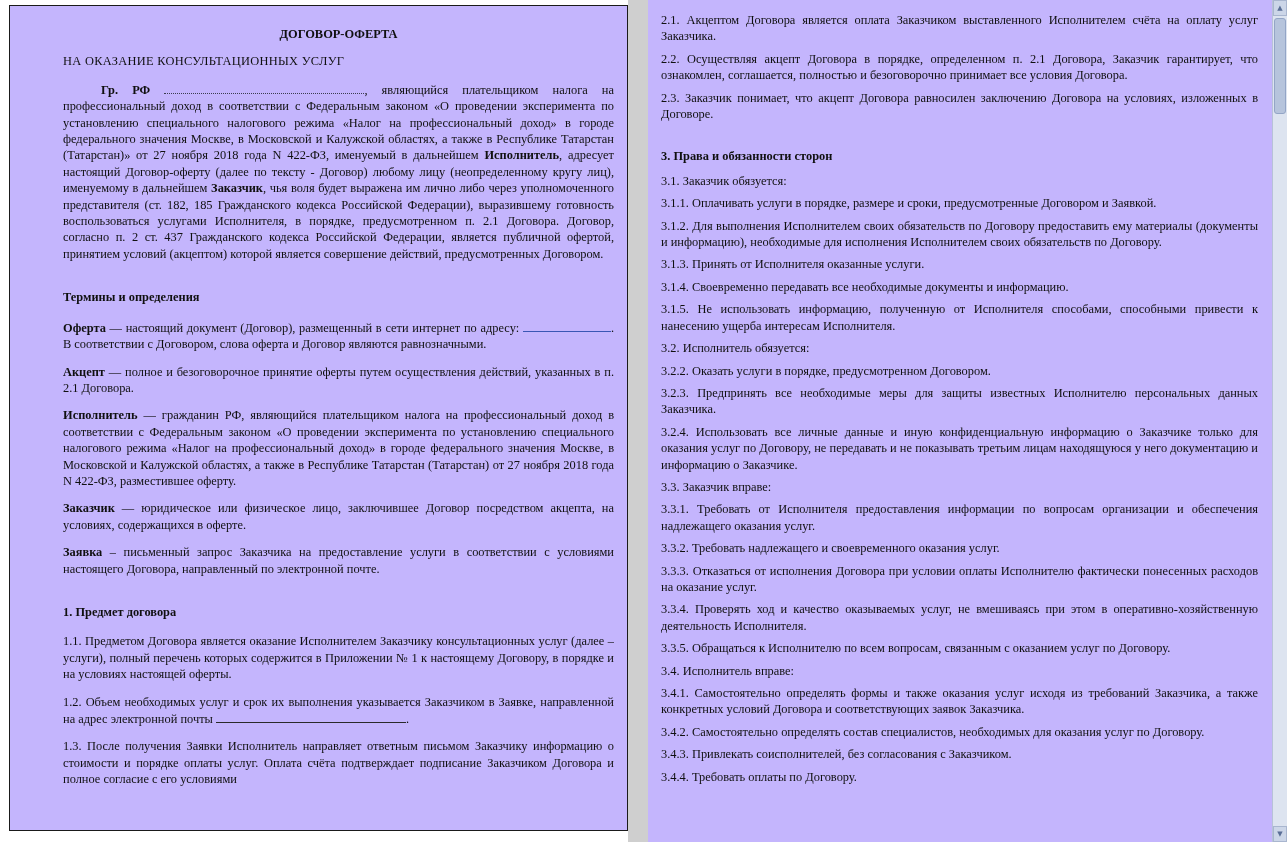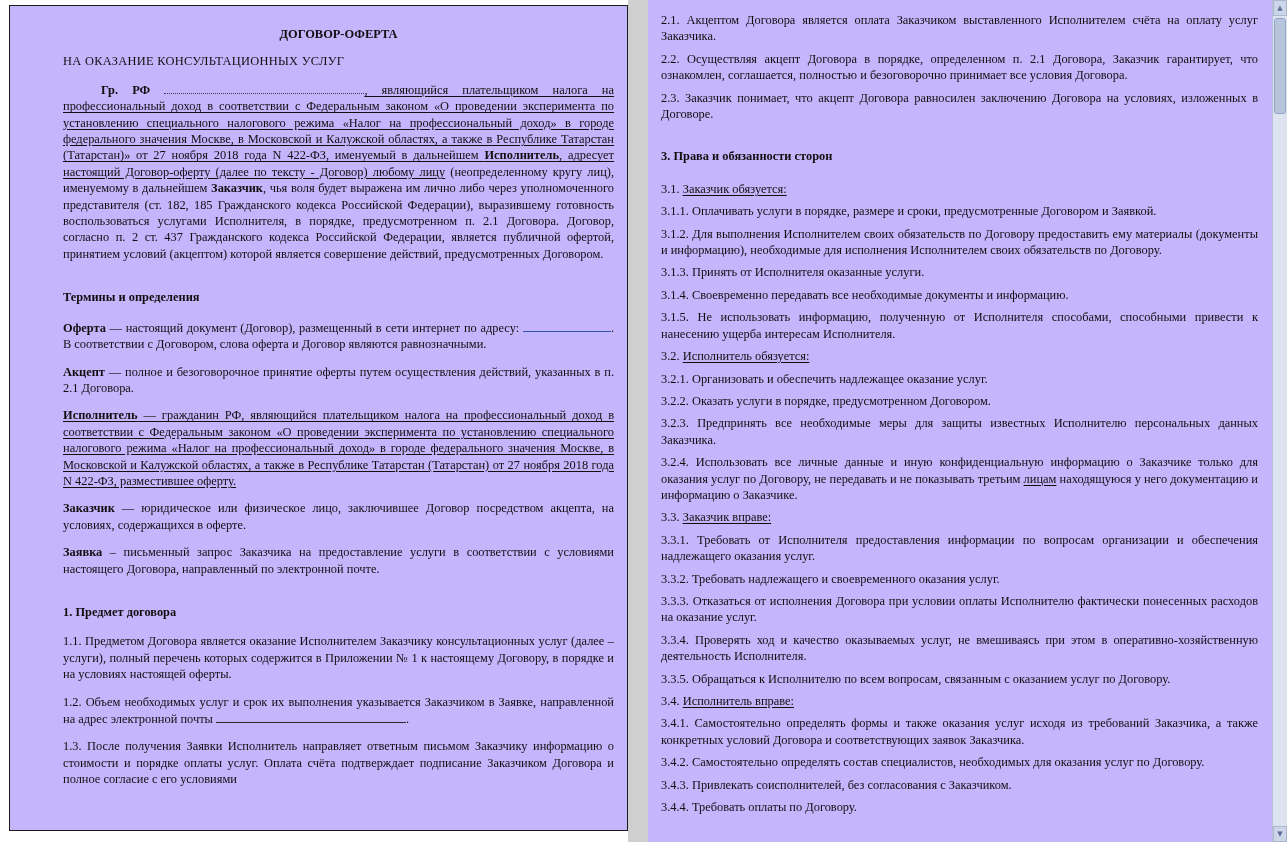--- a/index.html
+++ b/index.html
@@ -18,26 +18,26 @@
 
   .page-content { text-align:justify; line-height:16.4px; }
 
   .block { margin-bottom:6px; }
   .page--one .block { margin-bottom:11px; }
 
   .title { text-align:center; font-weight:bold; margin:7px 0 10px; }
   .subtitle { font-weight:normal; margin-bottom:29px; letter-spacing:0.3px; }
   .heading { font-weight:bold; }
   .page--one .heading { margin-top:27px; margin-bottom:13px; }
-  .page--two .heading { margin-top:26px; margin-bottom:16px; }
+  .page--two .heading { margin-top:26px; margin-bottom:8px; }
 
   .para.indent { text-indent:38px; }
 
   .bold { font-weight:bold; }
-  .underline { text-decoration:underline; text-underline-offset:2px; }
+  .underline { text-underline-offset:2px; }
 
   .blank { display:inline-block; height:13px; vertical-align:baseline; }
   .blank.blue { border-bottom:1.5px solid #3a56b4; }
   .blank.dark { border-bottom:1.5px solid #2a2a2a; }
   .blank.dotted { border-bottom:1.5px dotted #3c3c50; }
 
   .scrollbar { position:absolute; right:0; top:0; width:15px; height:842px;
                background:#dde4f0; border-left:1px solid #b7c2d8; }
   .scroll-btn { position:absolute; left:0; width:14px; height:16px; background:#ccd6e8;
                 border:1px solid #a9b6cf; display:flex; align-items:center; justify-content:center; }
@@ -78,21 +78,20 @@
         <div class="block para"><span>2.2. Осуществляя акцепт Договора в порядке, определенном п. 2.1 Договора, Заказчик гарантирует, что ознакомлен, соглашается, полностью и безоговорочно принимает все условия Договора.</span></div>
         <div class="block para"><span>2.3. Заказчик понимает, что акцепт Договора равносилен заключению Договора на условиях, изложенных в Договоре.</span></div>
         <div class="block heading"><span class="bold">3. Права и обязанности сторон</span></div>
         <div class="block para"><span>3.1. </span><span class="underline">Заказчик обязуется:</span></div>
         <div class="block para"><span>3.1.1. Оплачивать услуги в порядке, размере и сроки, предусмотренные Договором и Заявкой.</span></div>
         <div class="block para"><span>3.1.2. Для выполнения Исполнителем своих обязательств по Договору предоставить ему материалы (документы и информацию), необходимые для исполнения Исполнителем своих обязательств по Договору.</span></div>
         <div class="block para"><span>3.1.3. Принять от Исполнителя оказанные услуги.</span></div>
         <div class="block para"><span>3.1.4. Своевременно передавать все необходимые документы и информацию.</span></div>
         <div class="block para"><span>3.1.5. Не использовать информацию, полученную от Исполнителя способами, способными привести к нанесению ущерба интересам Исполнителя.</span></div>
         <div class="block para"><span>3.2. </span><span class="underline">Исполнитель обязуется:</span></div>
-        <div class="block para"><span>3.2.1. Организовать и обеспечить надлежащее оказание услуг.</span></div>
         <div class="block para"><span>3.2.2. Оказать услуги в порядке, предусмотренном Договором.</span></div>
         <div class="block para"><span>3.2.3. Предпринять все необходимые меры для защиты известных Исполнителю персональных данных Заказчика.</span></div>
         <div class="block para"><span>3.2.4. Использовать все личные данные и иную конфиденциальную информацию о Заказчике только для оказания услуг по Договору, не передавать и не показывать третьим </span><span class="underline">лицам</span><span> находящуюся у него документацию и информацию о Заказчике.</span></div>
         <div class="block para"><span>3.3. </span><span class="underline">Заказчик вправе:</span></div>
         <div class="block para"><span>3.3.1. Требовать от Исполнителя предоставления информации по вопросам организации и обеспечения надлежащего оказания услуг.</span></div>
         <div class="block para"><span>3.3.2. Требовать надлежащего и своевременного оказания услуг.</span></div>
         <div class="block para"><span>3.3.3. Отказаться от исполнения Договора при условии оплаты Исполнителю фактически понесенных расходов на оказание услуг.</span></div>
         <div class="block para"><span>3.3.4. Проверять ход и качество оказываемых услуг, не вмешиваясь при этом в оперативно-хозяйственную деятельность Исполнителя.</span></div>
         <div class="block para"><span>3.3.5. Обращаться к Исполнителю по всем вопросам, связанным с оказанием услуг по Договору.</span></div>
         <div class="block para"><span>3.4. </span><span class="underline">Исполнитель вправе:</span></div>

